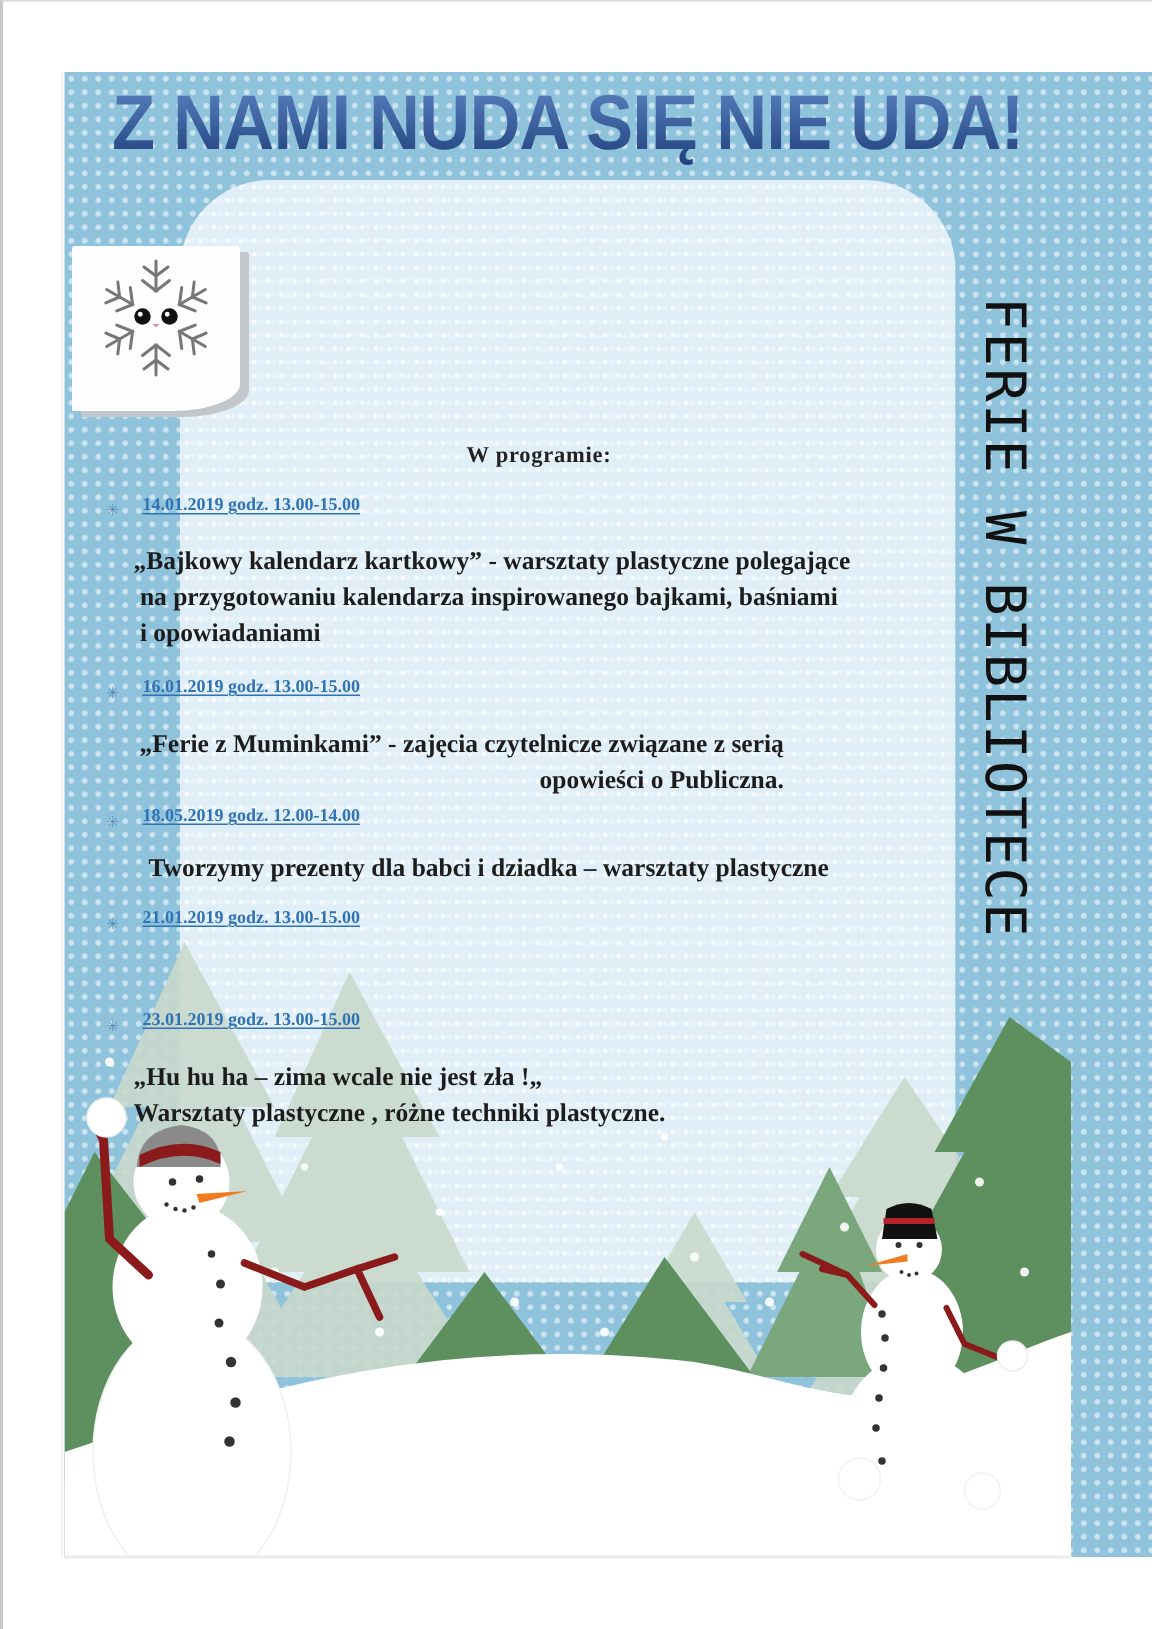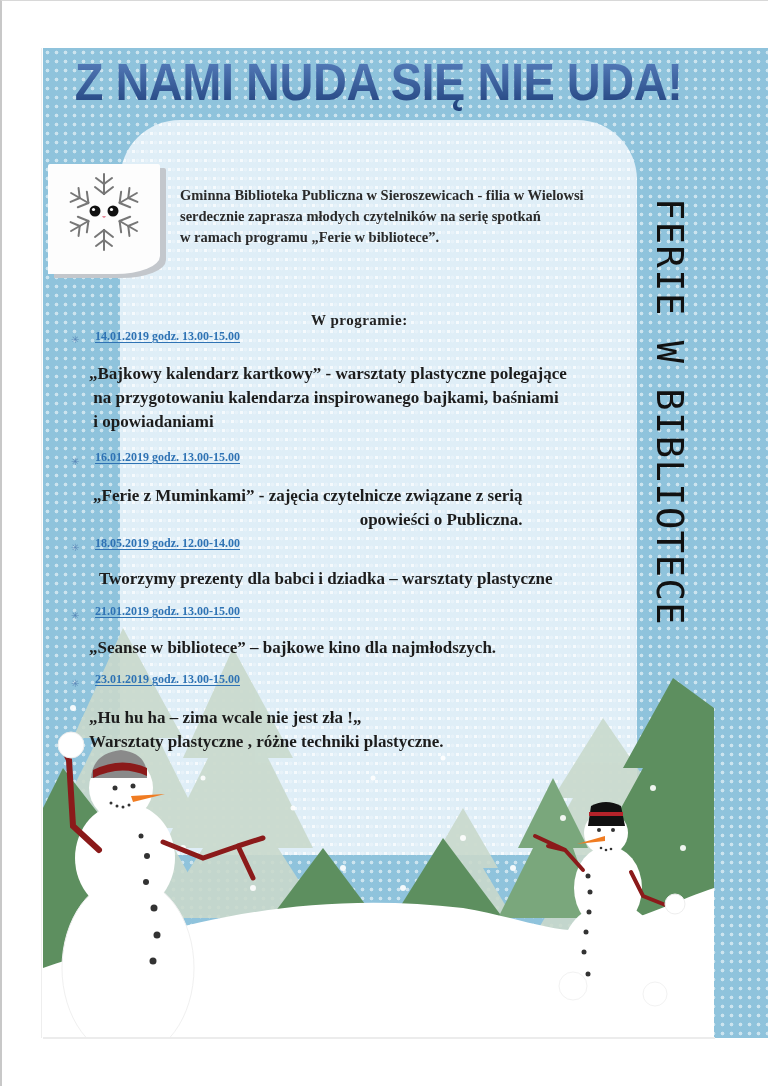--- a/index.html
+++ b/index.html
@@ -32,21 +32,21 @@
   .logo-card { position: absolute; left: 5px; top: 116px; width: 112px; height: 110px;
     background: #fdfdfd; border-radius: 2px 2px 40% 0/ 2px 2px 18px 0;
     box-shadow: 6px 4px 0 #c3c7cc; }
   .snowflake { position: absolute; left: 14px; top: 6px; width: 84px; height: 84px; }
 
   .intro { position: absolute; left: 137px; top: 137px; width: 500px;
     font-family: "Liberation Serif", serif; font-weight: bold; font-size: 14.5px;
     line-height: 21px; color: #2a2a2a; }
 
   .program-title { position: absolute; left: 268px; top: 248px; font-family: "Liberation Serif", serif;
-    font-weight: bold; font-size: 15px; color: #222; letter-spacing: 0.5px; margin-top: 16px; }
+    font-weight: bold; font-size: 15px; color: #222; letter-spacing: 0.5px; }
 
   .event-date { position: absolute; left: 52px; font-family: "Liberation Serif", serif; font-weight: bold;
     font-size: 12px; color: #2f73b4; text-decoration: underline; text-underline-offset: 2px; cursor: pointer; }
   .bullet { position: absolute; left: 28px; font-size: 10px; color: #5a88b8; }
   .event-desc { position: absolute; font-family: "Liberation Serif", serif; font-weight: bold;
     font-size: 17px; line-height: 24px; color: #1c1c1c; }
 
   .vertical-title { position: absolute; left: 612px; top: 150px; width: 0; height: 0; }
   .vertical-title span { position: absolute; left: 0; top: 0; transform-origin: 0 0; transform: rotate(90deg) translateY(-36px);
     white-space: nowrap; font-family: "DejaVu Sans Mono", monospace; font-size: 37px; color: #111; letter-spacing: 1.5px; }
@@ -184,25 +184,20 @@
       </g>
       <circle cx="42" cy="42" r="17" fill="#fdfdfd"></circle>
       <circle cx="33" cy="41" r="5.5" fill="#111"></circle>
         <circle cx="51" cy="41" r="5.5" fill="#111"></circle>
       <circle cx="31.5" cy="39.5" r="1.6" fill="#fff"></circle>
         <circle cx="49.5" cy="39.5" r="1.6" fill="#fff"></circle>
       <path d="M40,46 Q42,50 44,46 Z" fill="#e58b9b"></path>
     </svg>
   </div>
 
-  <div class="intro">
-    <div>Gminna Biblioteka Publiczna w Sieroszewicach - filia w Wielowsi</div>
-    <div>serdecznie zaprasza  młodych czytelników na serię spotkań</div>
-    <div>w ramach programu „Ferie w bibliotece”.</div>
-  </div>
 
   <div class="program-title">W programie:</div>
 
   <span class="bullet" style="top:286px">✳</span>
   <span class="event-date" style="top:281px">14.01.2019 godz. 13.00-15.00</span>
   <div class="event-desc" style="left:46px; top:314px;">
     <div>„Bajkowy kalendarz kartkowy” - warsztaty plastyczne polegające</div>
     <div style="white-space:pre"> na przygotowaniu kalendarza inspirowanego bajkami, baśniami</div>
     <div style="white-space:pre"> i opowiadaniami</div>
   </div>
@@ -215,23 +210,20 @@
   </div>
 
   <span class="bullet" style="top:494px">✳</span>
   <span class="event-date" style="top:488px">18.05.2019 godz. 12.00-14.00</span>
   <div class="event-desc" style="left:52px; top:519px;">
     <div style="white-space:pre"> Tworzymy prezenty dla babci i dziadka – warsztaty plastyczne</div>
   </div>
 
   <span class="bullet" style="top:562px">✳</span>
   <span class="event-date" style="top:556px">21.01.2019 godz. 13.00-15.00</span>
-  <div class="event-desc" style="left:46px; top:588px;">
-    <div>„Seanse w bibliotece” – bajkowe kino dla najmłodszych.</div>
-  </div>
 
   <span class="bullet" style="top:630px">✳</span>
   <span class="event-date" style="top:624px">23.01.2019 godz. 13.00-15.00</span>
   <div class="event-desc" style="left:46px; top:658px;">
     <div>„Hu hu ha – zima wcale nie jest zła !„</div>
     <div>Warsztaty plastyczne , różne techniki  plastyczne.</div>
   </div>
 
   <div class="vertical-title">
     <span>FERIE W BIBLIOTECE</span>

